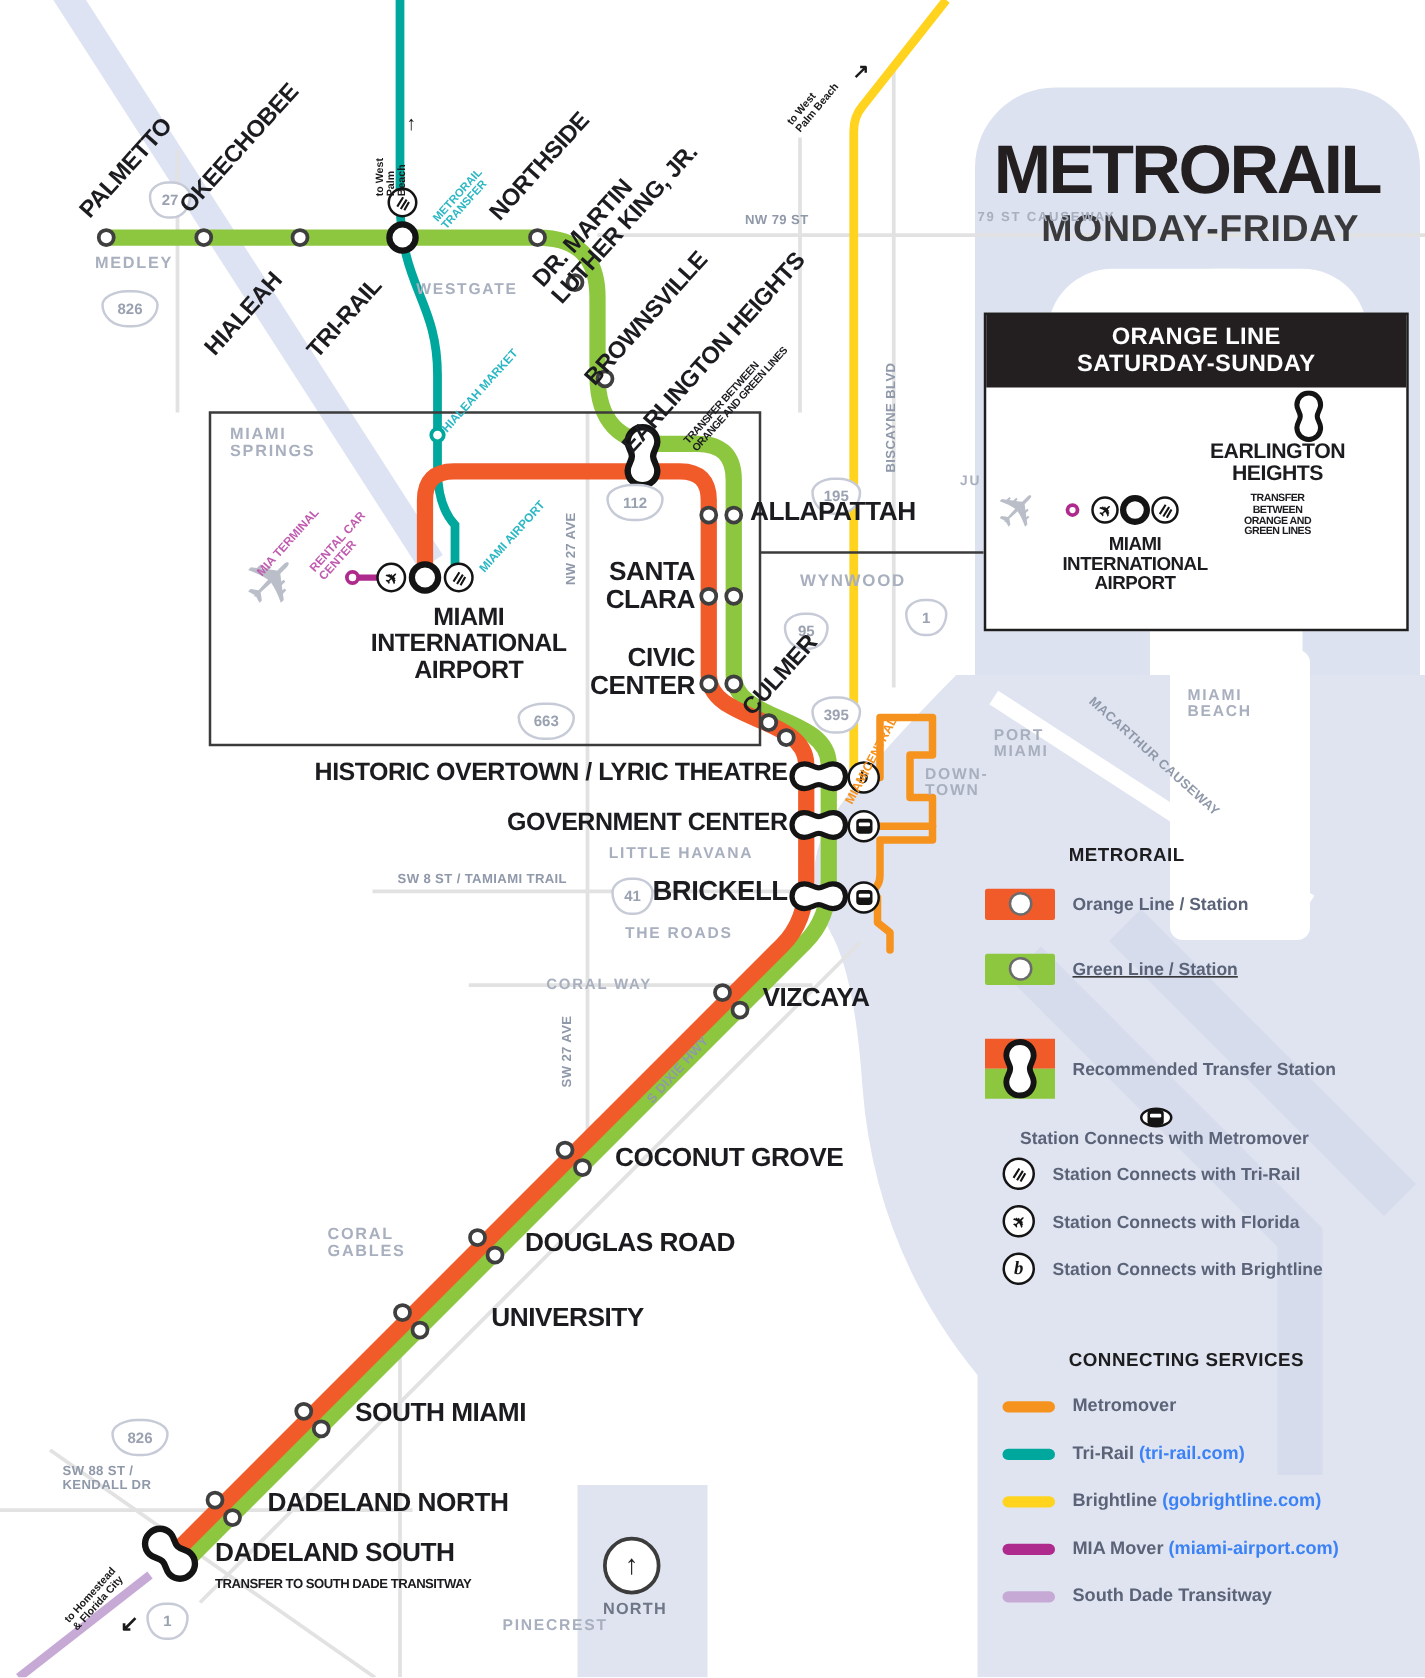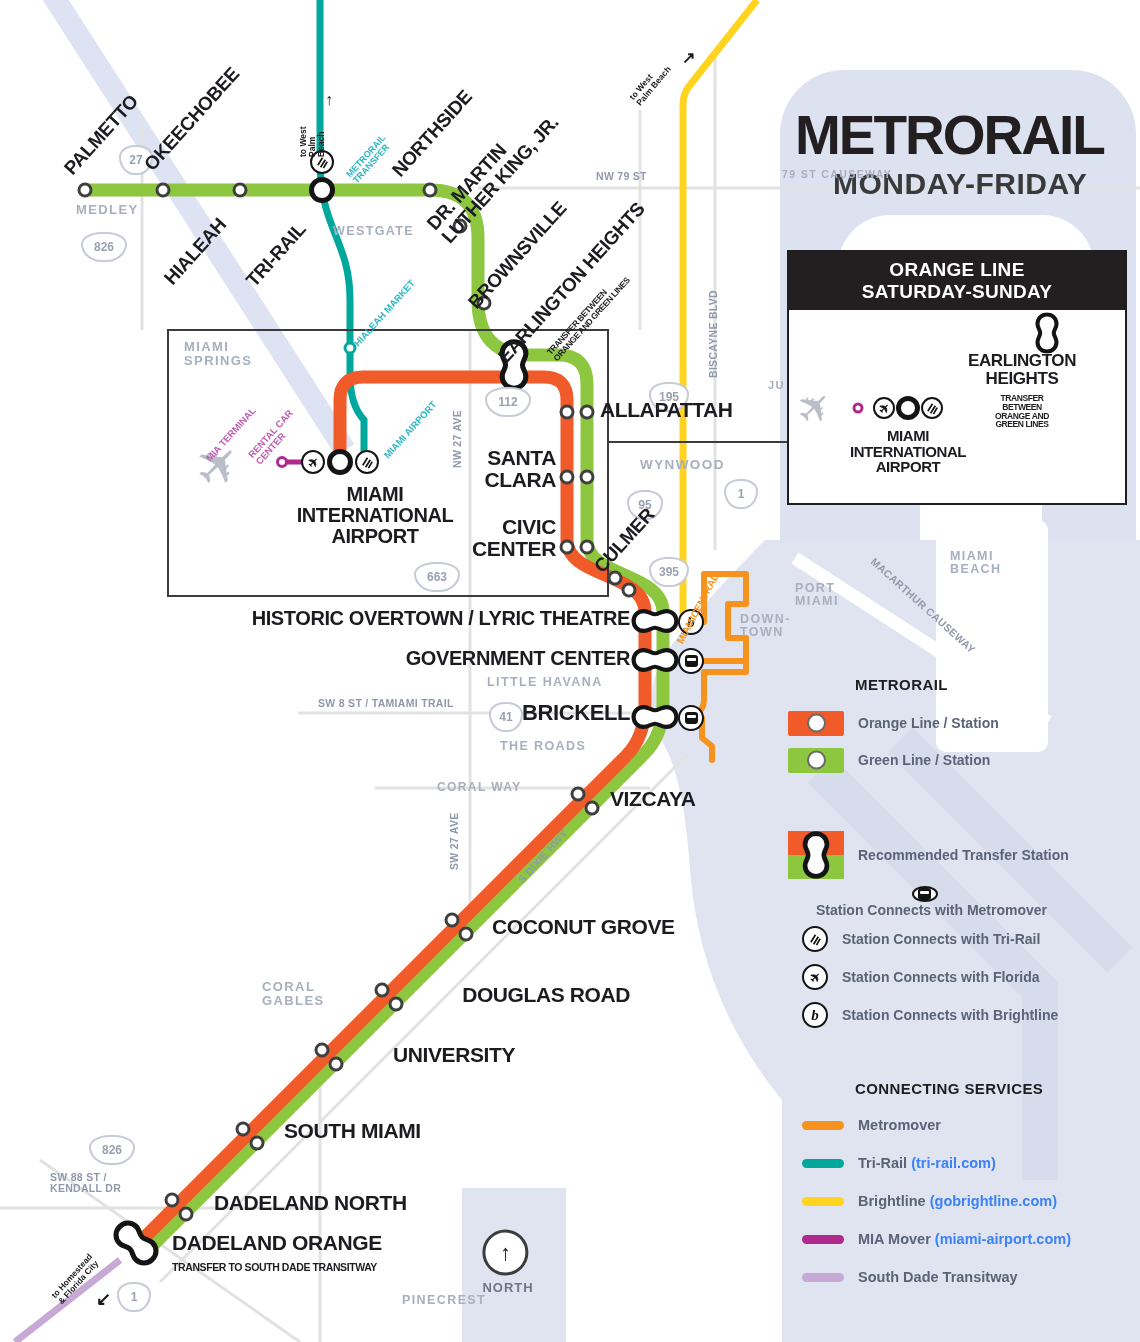--- a/index.html
+++ b/index.html
@@ -352,29 +352,29 @@
     <div class="lbl st" style="left:200px;top:608px;font-size:20px;width:430px;text-align:right">HISTORIC OVERTOWN / LYRIC THEATRE</div>
 
     <div class="lbl st" style="left:330px;top:648px;font-size:20px;width:300px;text-align:right">GOVERNMENT CENTER</div>
 
     <div class="lbl st" style="left:452px;top:702px;font-size:22px;width:178px;text-align:right">BRICKELL</div>
 
     <div class="lbl st" style="left:610px;top:788px;font-size:21px;width:140px;text-align:left">VIZCAYA</div>
 
     <div class="lbl st" style="left:492px;top:916px;font-size:21px;width:220px;text-align:left">COCONUT GROVE</div>
 
-    <div class="lbl st" style="left:420px;top:984px;font-size:21px;width:210px;text-align:right">DOUGLAS ROAD</div>
+    <div class="lbl st" style="left:420px;top:984px;font-size:21px;width:210px;text-align:left">DOUGLAS ROAD</div>
 
     <div class="lbl st" style="left:364px;top:1044px;font-size:21px;width:180px;text-align:center">UNIVERSITY</div>
 
     <div class="lbl st" style="left:284px;top:1120px;font-size:21px;width:190px;text-align:left">SOUTH MIAMI</div>
 
     <div class="lbl st" style="left:214px;top:1192px;font-size:21px;width:240px;text-align:left">DADELAND NORTH</div>
 
-    <div class="lbl st" style="left:172px;top:1232px;font-size:21px;width:240px;text-align:left">DADELAND ORANGE</div>
+    <div class="lbl st" style="left:172px;top:1232px;font-size:21px;width:240px;text-align:left">DADELAND SOUTH</div>
 
     <div class="lbl st" style="left:172px;top:1262px;font-size:10.5px;width:250px;text-align:left">TRANSFER TO SOUTH DADE TRANSITWAY</div>
 
     <div class="lbl st" style="left:280px;top:484px;font-size:20px;width:190px;text-align:center">MIAMI
 INTERNATIONAL
 AIRPORT</div>
 
     <div class="lbl st" style="left:955px;top:352px;font-size:17px;width:134px;text-align:center">EARLINGTON
 HEIGHTS</div>
 
@@ -475,21 +475,21 @@
 
     <div class="lbl tol rot" style="left:96px;top:1290px;font-size:18px;transform:rotate(0deg);transform-origin:0 0">↙</div>
   </div>
 
   <div class="lgblock" style="left:788px;top:676px;height:370px;">
     <div class="lghead" style="top:0;left:67px;">METRORAIL</div>
     <div class="lrow" style="top:32px;">
         <span class="sw" style="background:#F15A29"></span>
         <span class="txt">Orange Line / Station</span>
       </div>
-    <div class="lrow" style="top:69px;">
+    <div class="lrow" style="top:84px;text-decoration:underline;">
         <span class="sw" style="background:#8DC63F"></span>
         <span class="txt">Green Line / Station</span>
       </div>
     <div class="lrow" style="top:155px;height:48px;">
       <span class="sw2">
         <span class="bar" style="top:0;background:#F15A29"></span>
           <span class="bar" style="top:24px;background:#8DC63F"></span>
         <svg width="28" height="48" viewBox="0 0 26 46" style="position:absolute;left:14px;top:0;">
             <path d="M13,2.5 C19,2.5 23.5,7 23.5,13 C23.5,17 20.5,19.5 20.5,23 C20.5,26.5 23.5,29 23.5,33 C23.5,39 19,43.5 13,43.5 C7,43.5 2.5,39 2.5,33 C2.5,29 5.5,26.5 5.5,23 C5.5,19.5 2.5,17 2.5,13 C2.5,7 7,2.5 13,2.5 Z" fill="#fff" stroke="#141414" stroke-width="4.5"></path>
           </svg>

